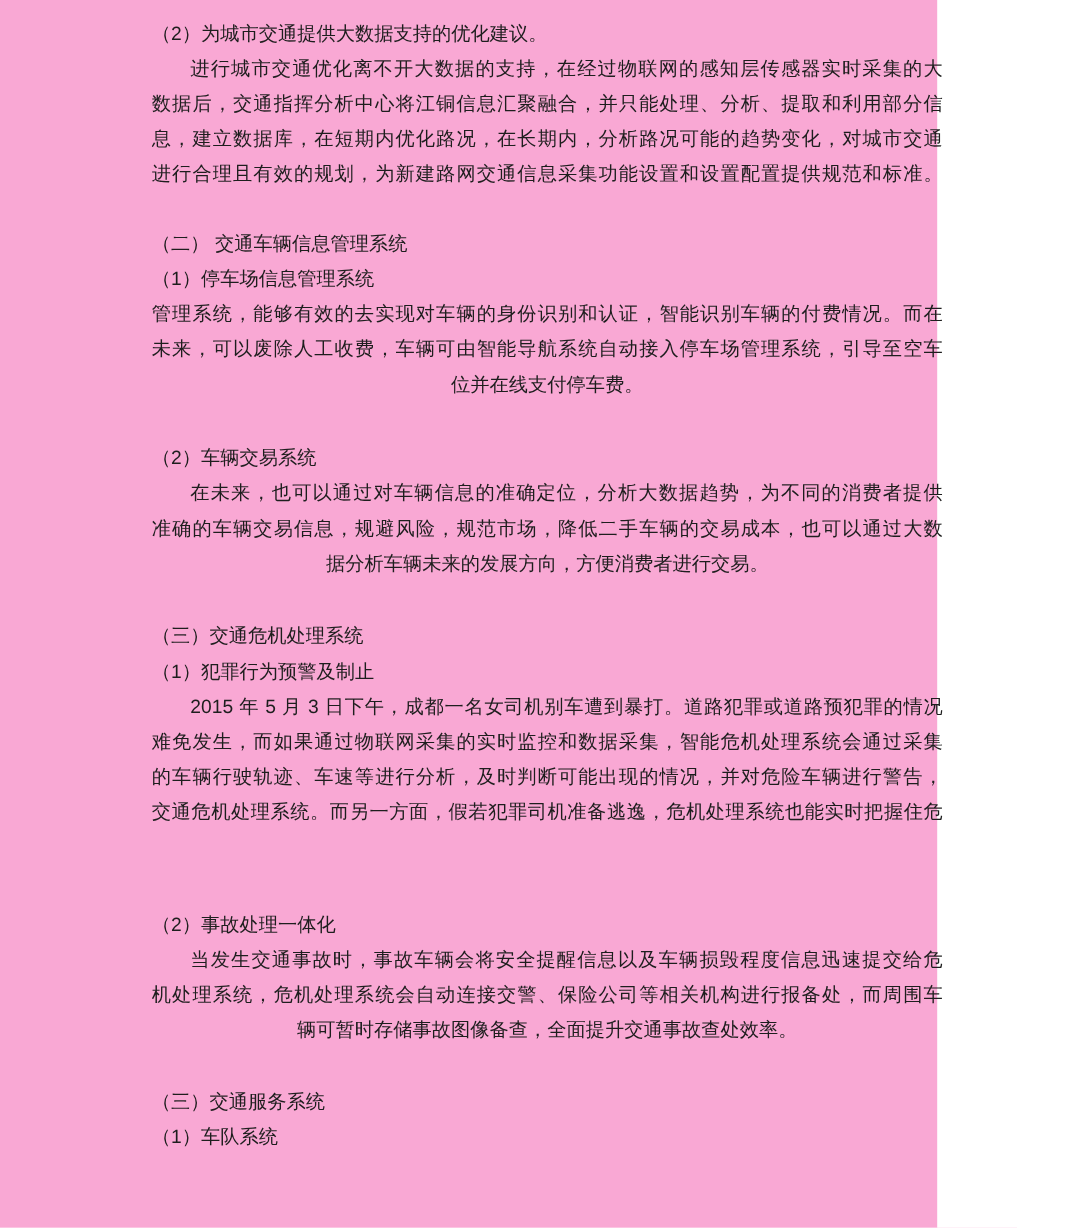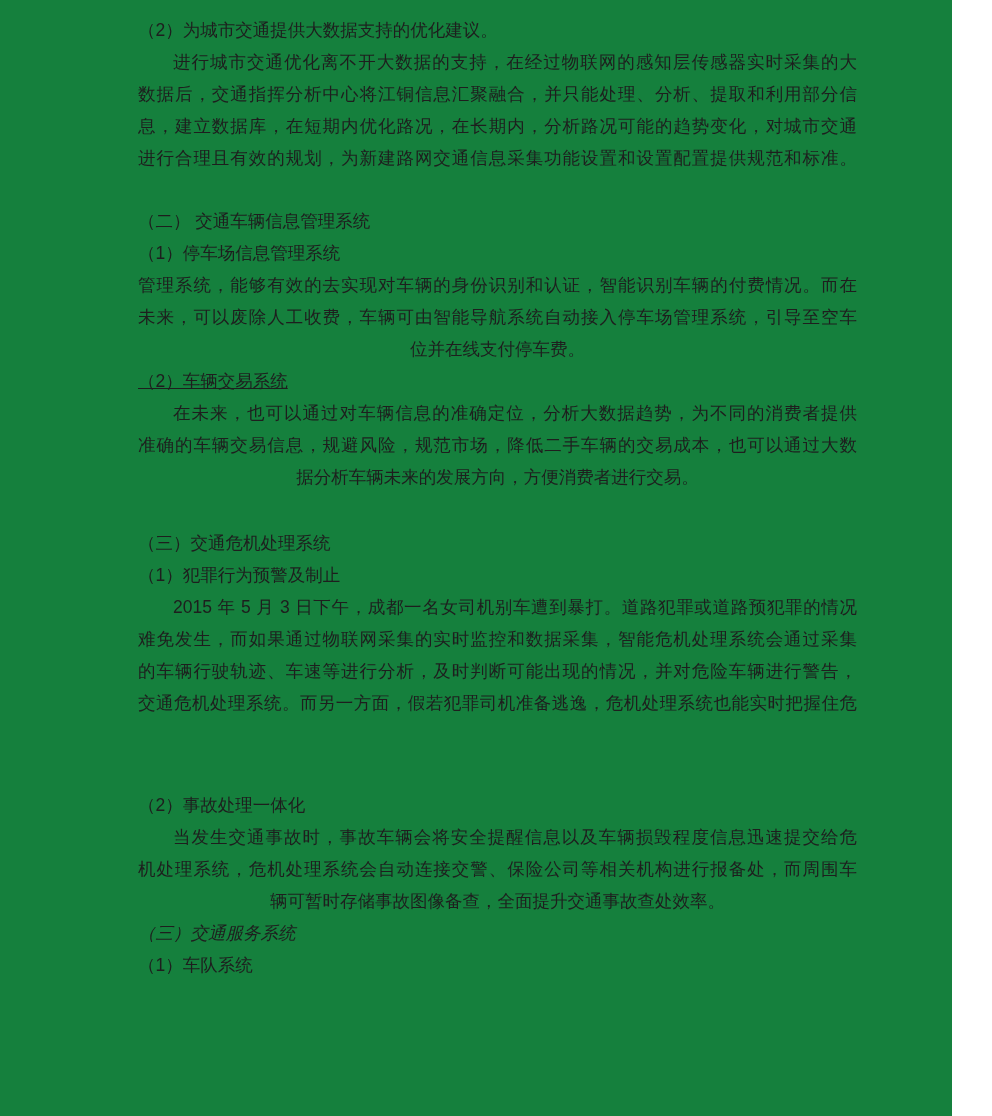--- a/index.html
+++ b/index.html
@@ -11,23 +11,23 @@
     width: 992px;
     height: 1116px;
     overflow: hidden;
     position: relative;
     font-family: "Liberation Sans", "DejaVu Sans", sans-serif;
     color: #1e1e1e;
   }
   .page {
     position: absolute;
     left: 0; top: 0;
-    width: 952px;
+    width: 852px;
     height: 1116px;
-    background: #15803d;
+    background: #f9a8d4;
   }
   .content {
     position: absolute;
     left: 138px;
     top: 14px;
     width: 719px;
   }
   .line {
     height: 32px;
     line-height: 32px;
@@ -58,30 +58,30 @@
       <div class="line heading">（2）为城市交通提供大数据支持的优化建议。</div>
       <div class="line indent fill">进行城市交通优化离不开大数据的支持，在经过物联网的感知层传感器实时采集的大</div>
       <div class="line fill">数据后，交通指挥分析中心将江铜信息汇聚融合，并只能处理、分析、提取和利用部分信</div>
       <div class="line fill">息，建立数据库，在短期内优化路况，在长期内，分析路况可能的趋势变化，对城市交通</div>
       <div class="line fill">进行合理且有效的规划，为新建路网交通信息采集功能设置和设置配置提供规范和标准。</div>
       <div class="line heading" style="margin-top: 31px;">（二） 交通车辆信息管理系统</div>
       <div class="line heading">（1）停车场信息管理系统</div>
       <div class="line fill">管理系统，能够有效的去实现对车辆的身份识别和认证，智能识别车辆的付费情况。而在</div>
       <div class="line fill">未来，可以废除人工收费，车辆可由智能导航系统自动接入停车场管理系统，引导至空车</div>
       <div class="line">位并在线支付停车费。</div>
-      <div class="line heading" style=" text-decoration: underline;">（2）车辆交易系统</div>
+      <div class="line heading" style="margin-top: 35px;">（2）车辆交易系统</div>
       <div class="line indent fill">在未来，也可以通过对车辆信息的准确定位，分析大数据趋势，为不同的消费者提供</div>
       <div class="line fill">准确的车辆交易信息，规避风险，规范市场，降低二手车辆的交易成本，也可以通过大数</div>
       <div class="line">据分析车辆未来的发展方向，方便消费者进行交易。</div>
       <div class="line heading" style="margin-top: 34px;">（三）交通危机处理系统</div>
       <div class="line heading">（1）犯罪行为预警及制止</div>
       <div class="line indent fill">2015 年 5 月 3 日下午，成都一名女司机别车遭到暴打。道路犯罪或道路预犯罪的情况</div>
       <div class="line fill">难免发生，而如果通过物联网采集的实时监控和数据采集，智能危机处理系统会通过采集</div>
       <div class="line fill">的车辆行驶轨迹、车速等进行分析，及时判断可能出现的情况，并对危险车辆进行警告，</div>
       <div class="line fill">交通危机处理系统。而另一方面，假若犯罪司机准备逃逸，危机处理系统也能实时把握住危</div>
       <div class="line heading" style="margin-top: 70px;">（2）事故处理一体化</div>
       <div class="line indent fill">当发生交通事故时，事故车辆会将安全提醒信息以及车辆损毁程度信息迅速提交给危</div>
       <div class="line fill">机处理系统，危机处理系统会自动连接交警、保险公司等相关机构进行报备处，而周围车</div>
       <div class="line">辆可暂时存储事故图像备查，全面提升交通事故查处效率。</div>
-      <div class="line heading" style=" font-style: italic;">（三）交通服务系统</div>
+      <div class="line heading" style="margin-top: 33px;">（三）交通服务系统</div>
       <div class="line heading">（1）车队系统</div>
     </div>
 </div>
 
 </body></html>

